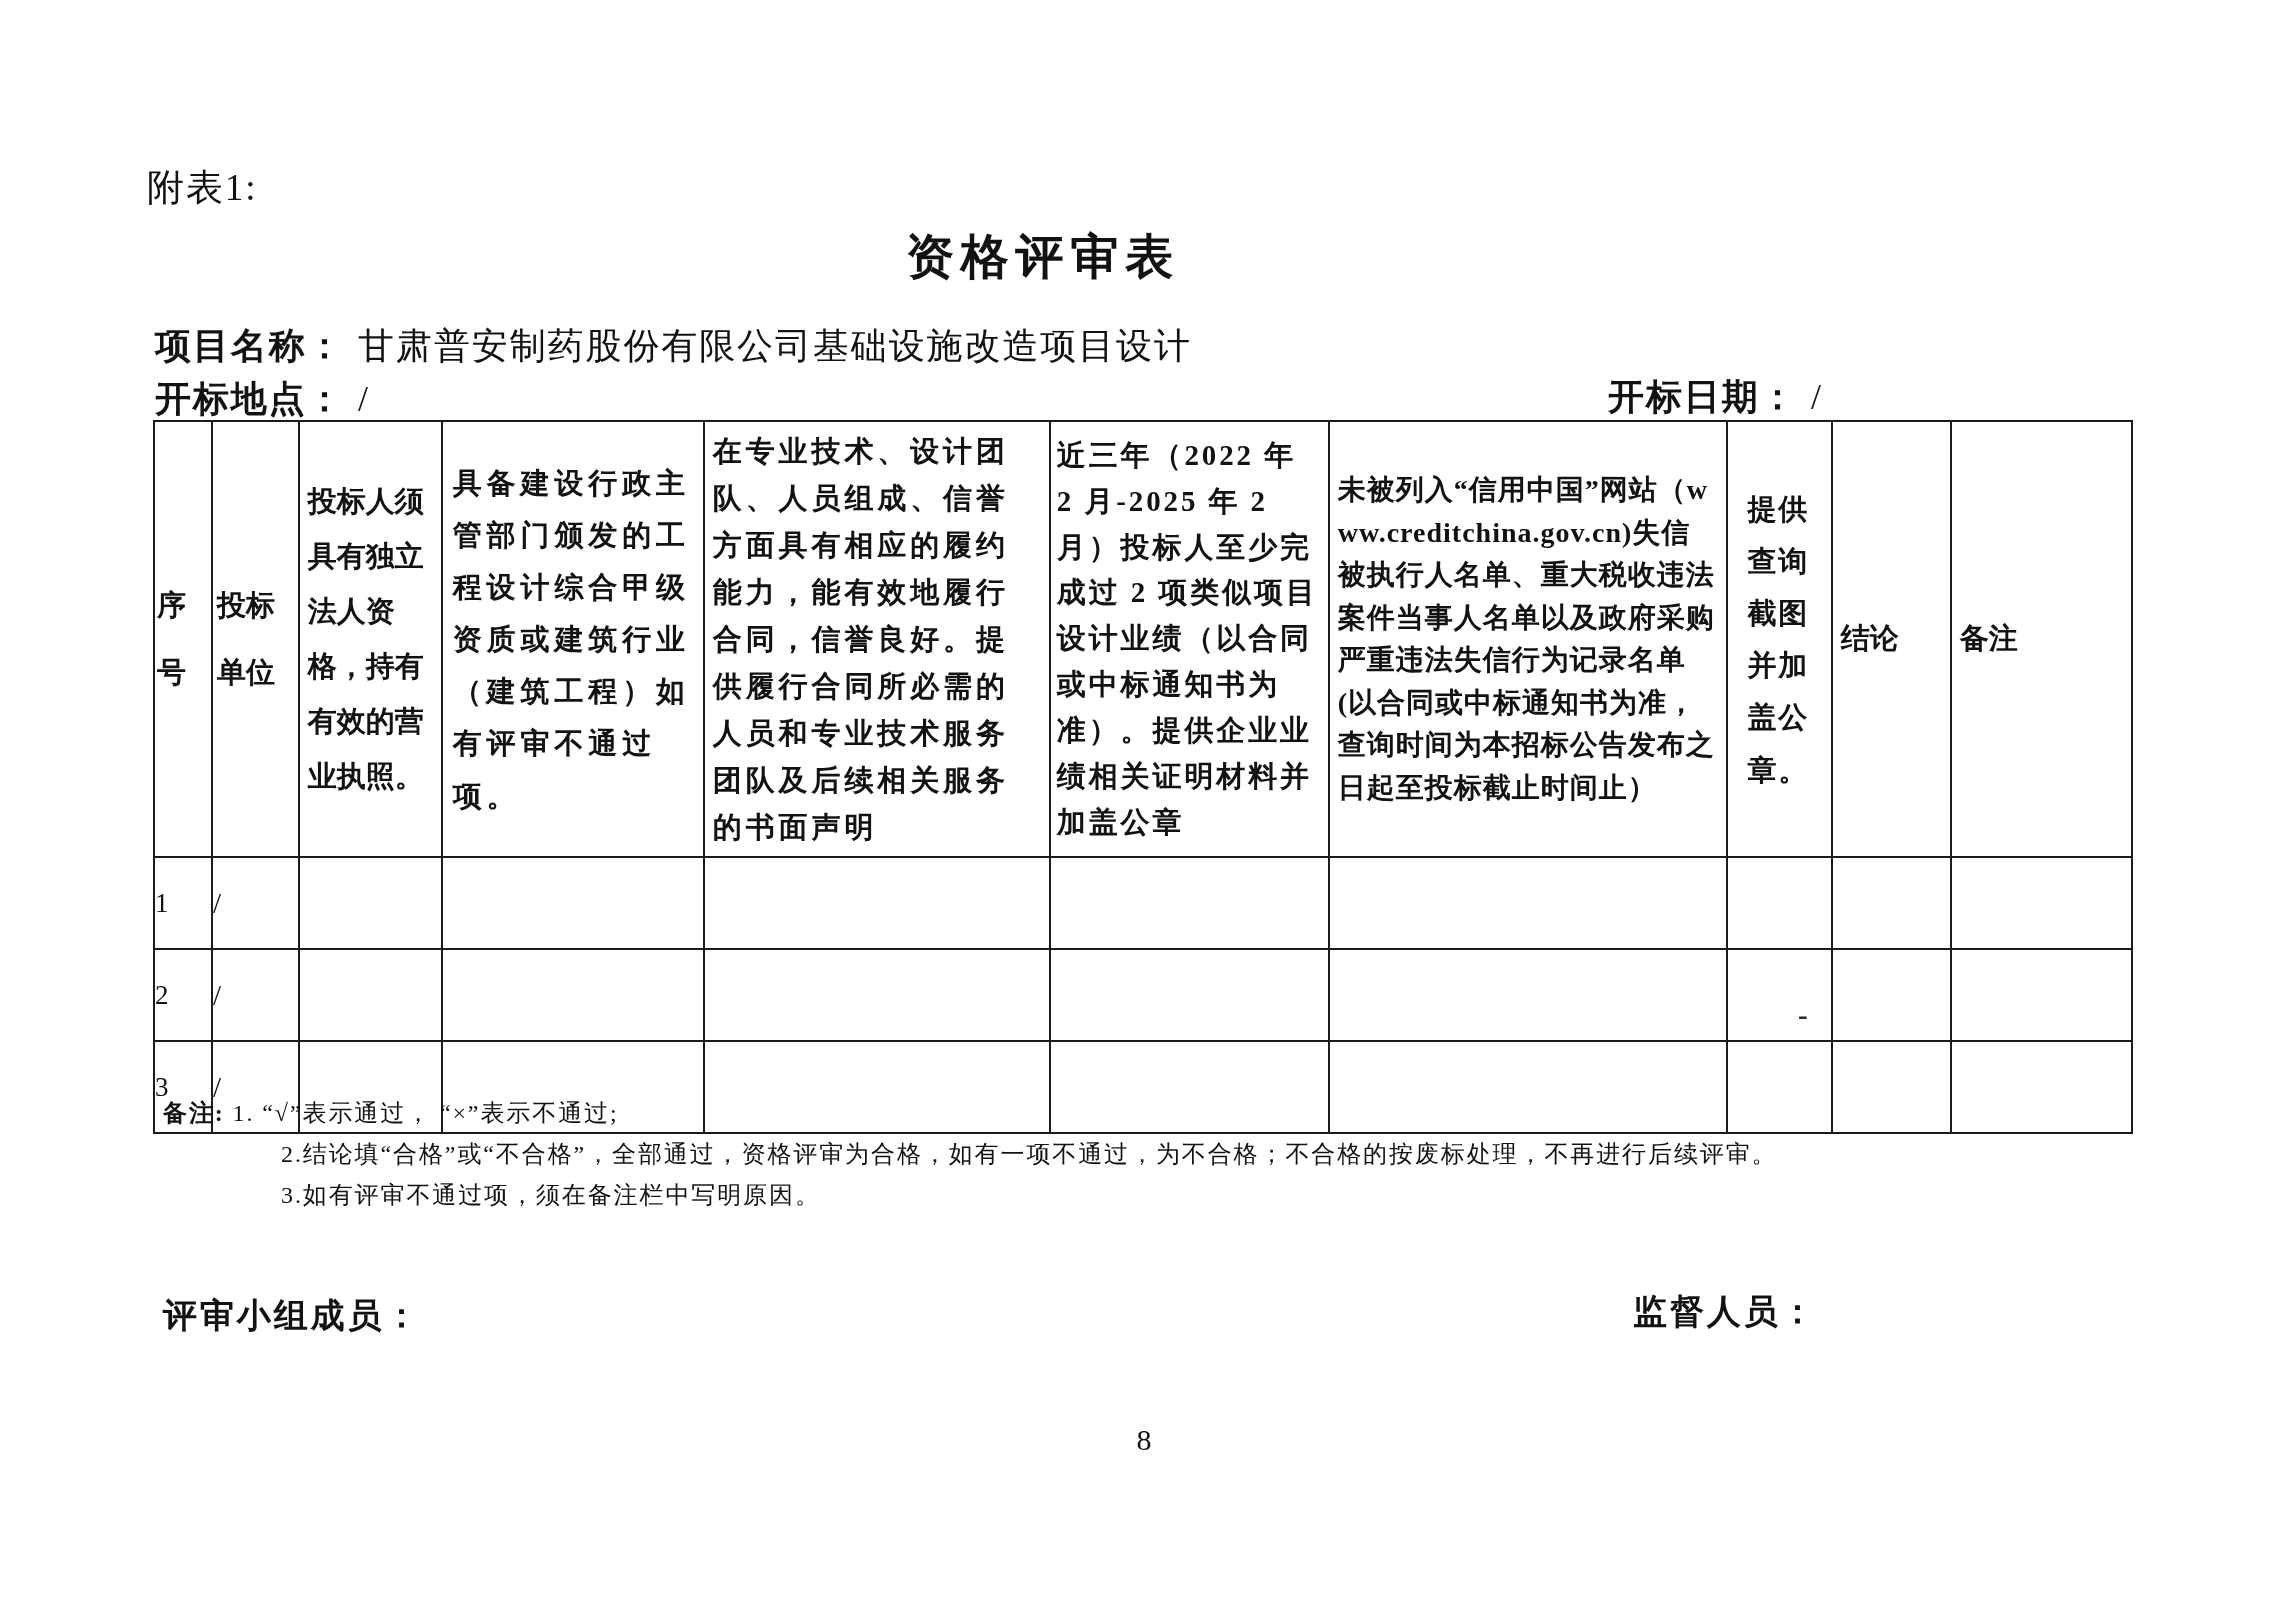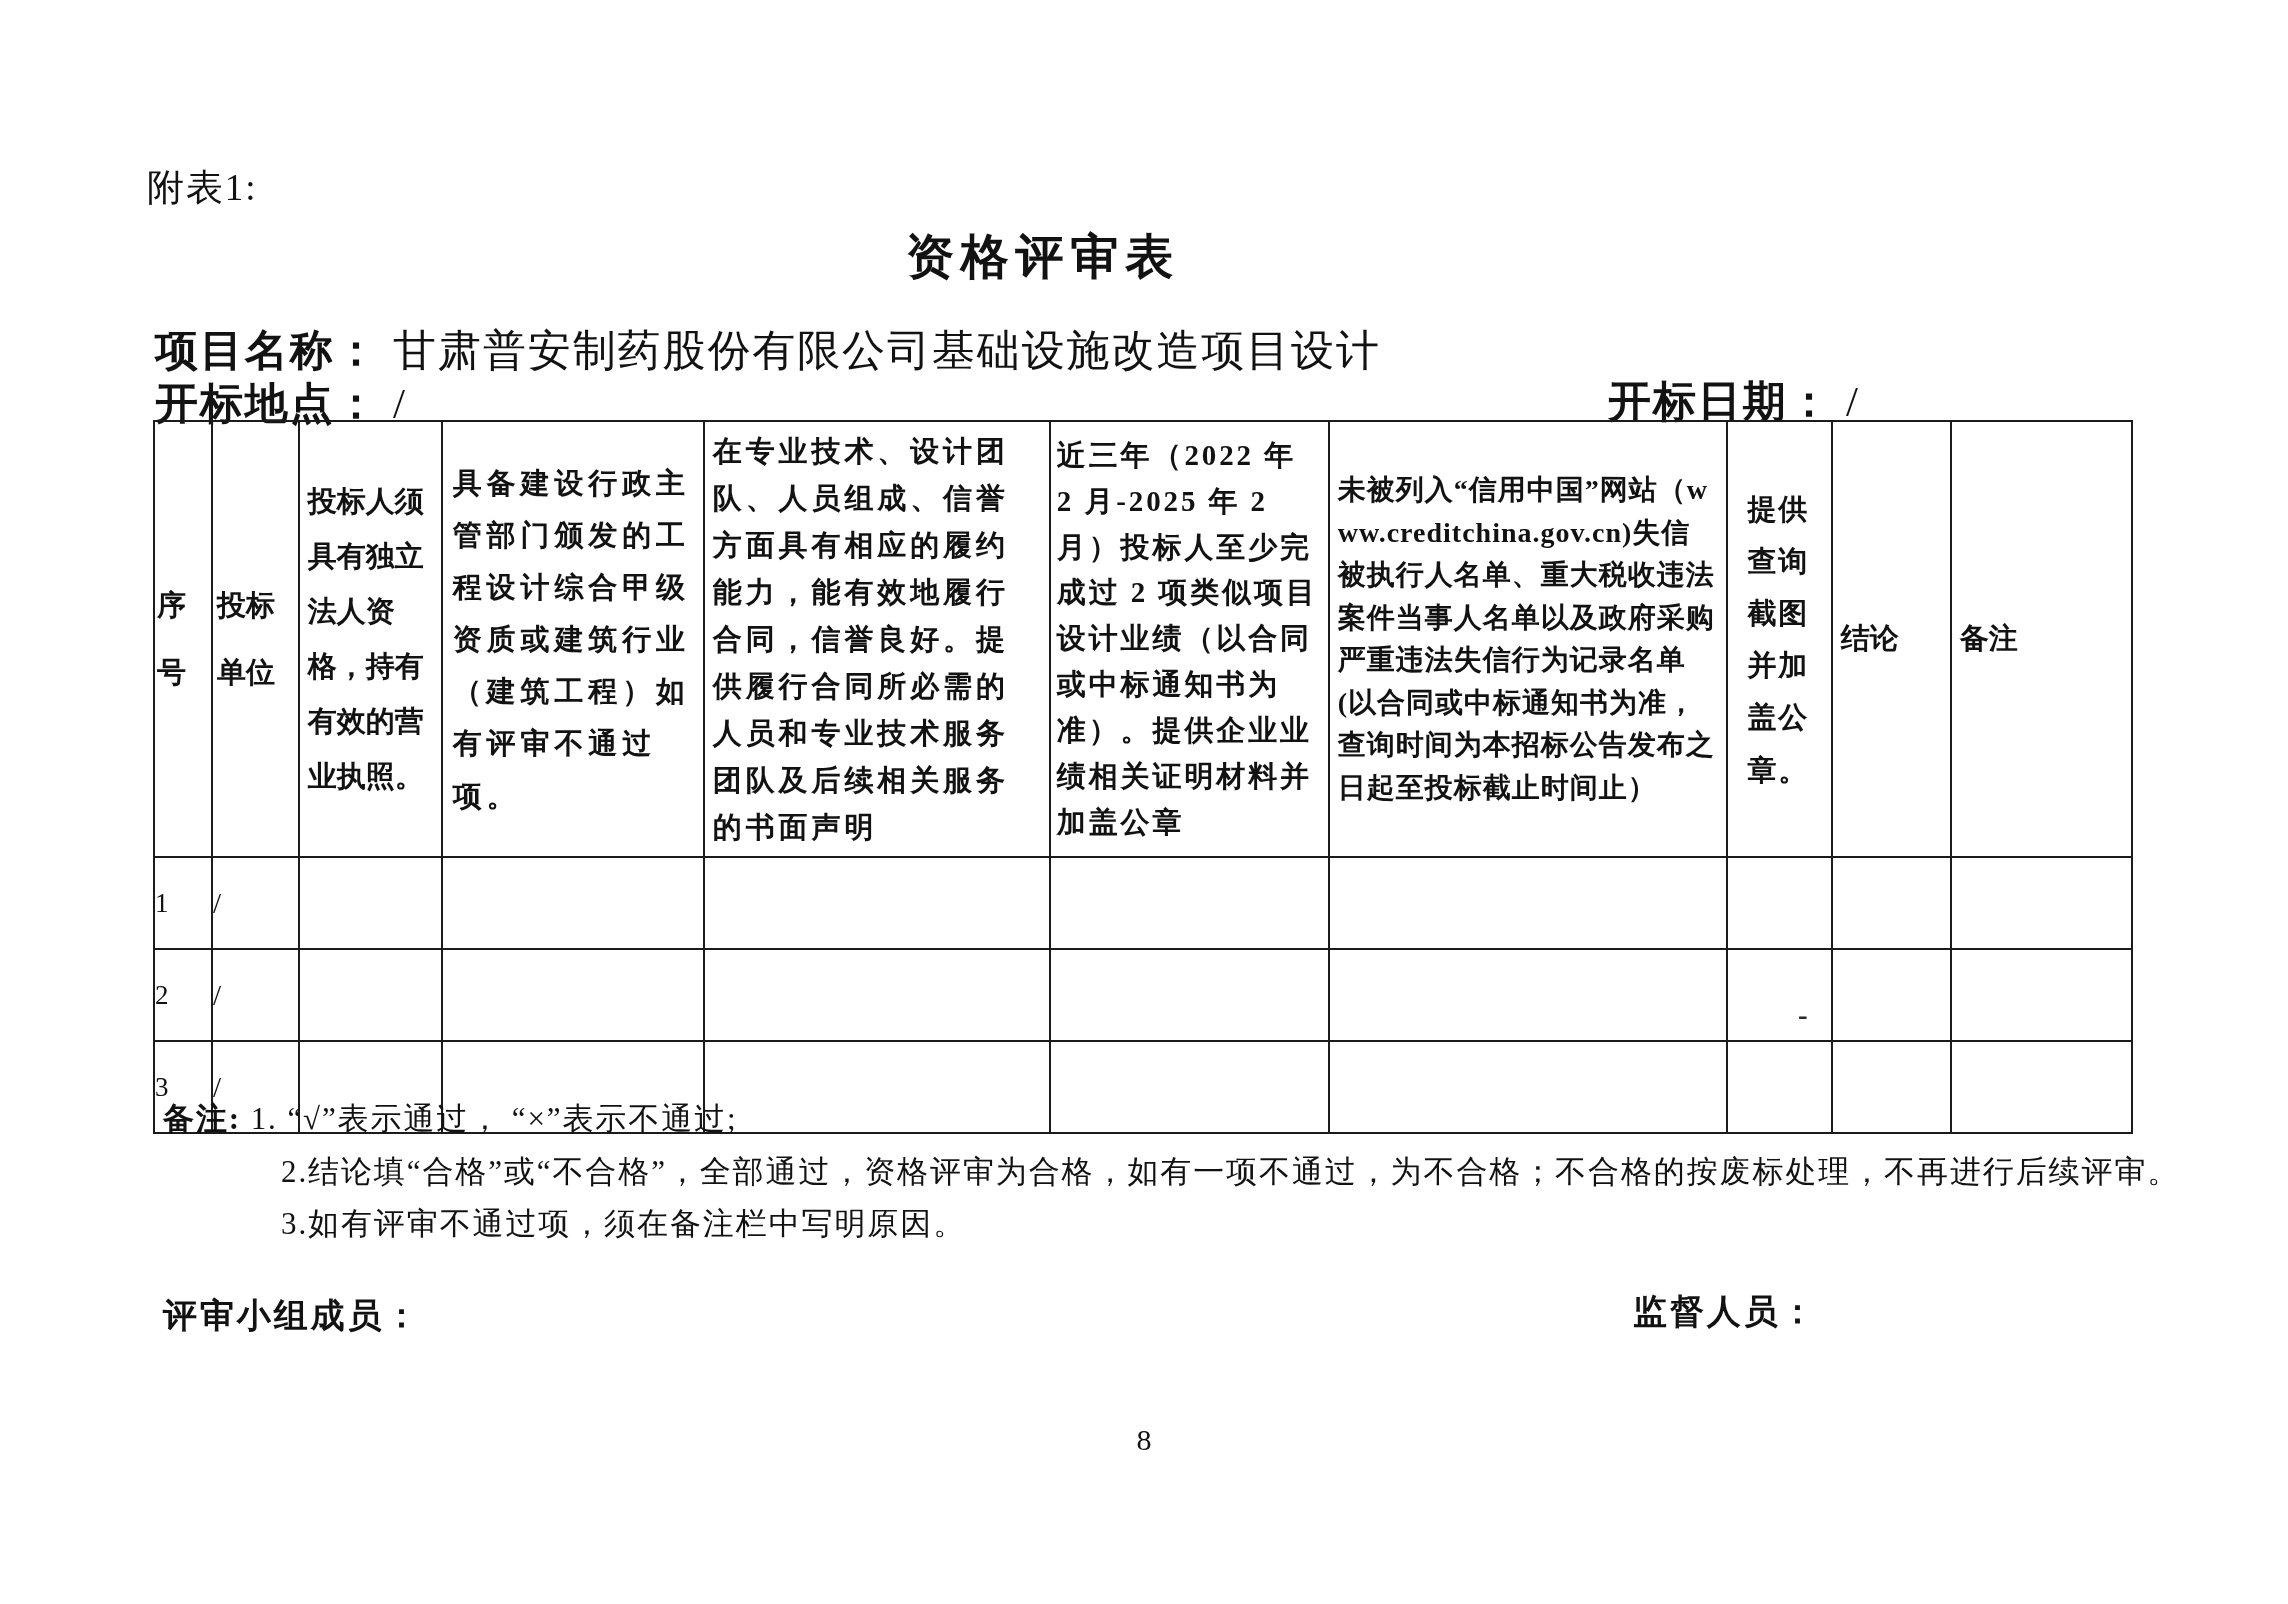--- a/index.html
+++ b/index.html
@@ -14,21 +14,21 @@
     background:#ffffff; overflow:hidden;
   }
   .attach {
     position:absolute; left:147px; top:163px;
     font-size:37px; letter-spacing:1.9px;
   }
   .title {
     position:absolute; left:0; top:225px; width:2086px;
     text-align:center; font-size:48px; font-weight:bold; letter-spacing:6.8px;
   }
-  .meta-line { position:absolute; font-size:43px; white-space:nowrap; }
+  .meta-line { position:absolute; font-size:36px; white-space:nowrap; }
   .meta-line .lbl { font-weight:bold; letter-spacing:1.9px; }
   .meta-line .val { letter-spacing:1.9px; margin-left:13.6px; }
   .m-project { left:155px; top:322px; }
   .m-loc { left:155px; top:375px; }
   .m-date { left:1608px; top:373px; }
 
   table.qual {
     position:absolute; left:153px; top:420px; width:1980px;
     border-collapse:collapse; table-layout:fixed;
     border:2.9px solid #1b1b1b;
@@ -52,21 +52,21 @@
   .qual td { font-size:29px; }
   td.cell-no { font-size:27px; }
 
   .stray {
     position:absolute; left:1798px; top:999px;
     font-size:29px; font-weight:bold; color:#2a2a2a;
   }
 
   .notes {
     position:absolute; left:118px; top:1093px; width:2063px;
-    font-size:31px; line-height:1.7; letter-spacing:1.9px;
+    font-size:24px; line-height:1.7; letter-spacing:1.9px;
   }
   .notes p { margin:0; }
   .notes .n1 { text-indent:45px; }
   .notes .n2 { text-indent:163px; }
   .notes .n3 { text-indent:163px; }
   .notes .nlabel { font-weight:bold; }
 
   .sig { position:absolute; font-size:34px; font-weight:bold; letter-spacing:2.9px; white-space:nowrap; }
   .sig-left  { left:163px;  top:1293px; }
   .sig-right { left:1633px; top:1289px; }

